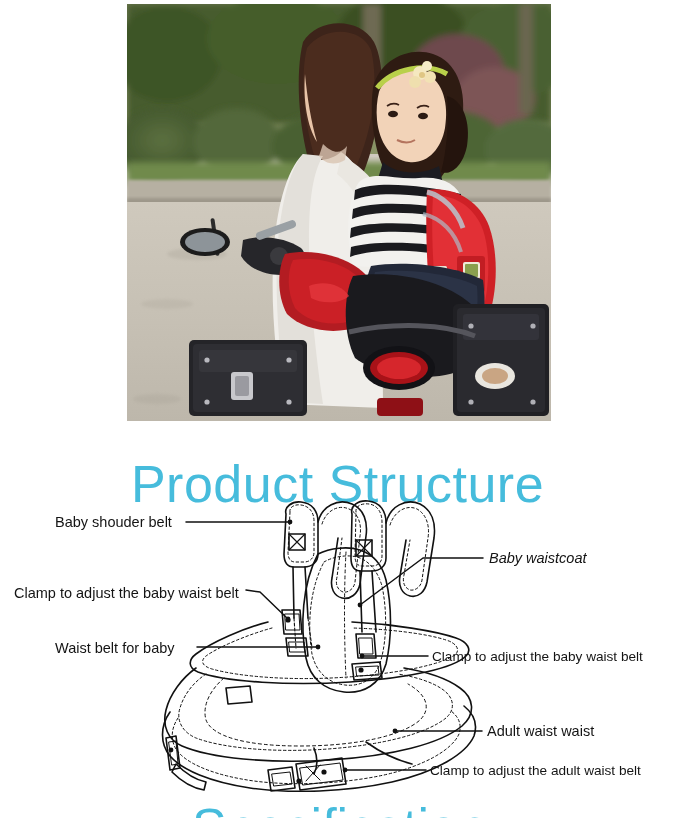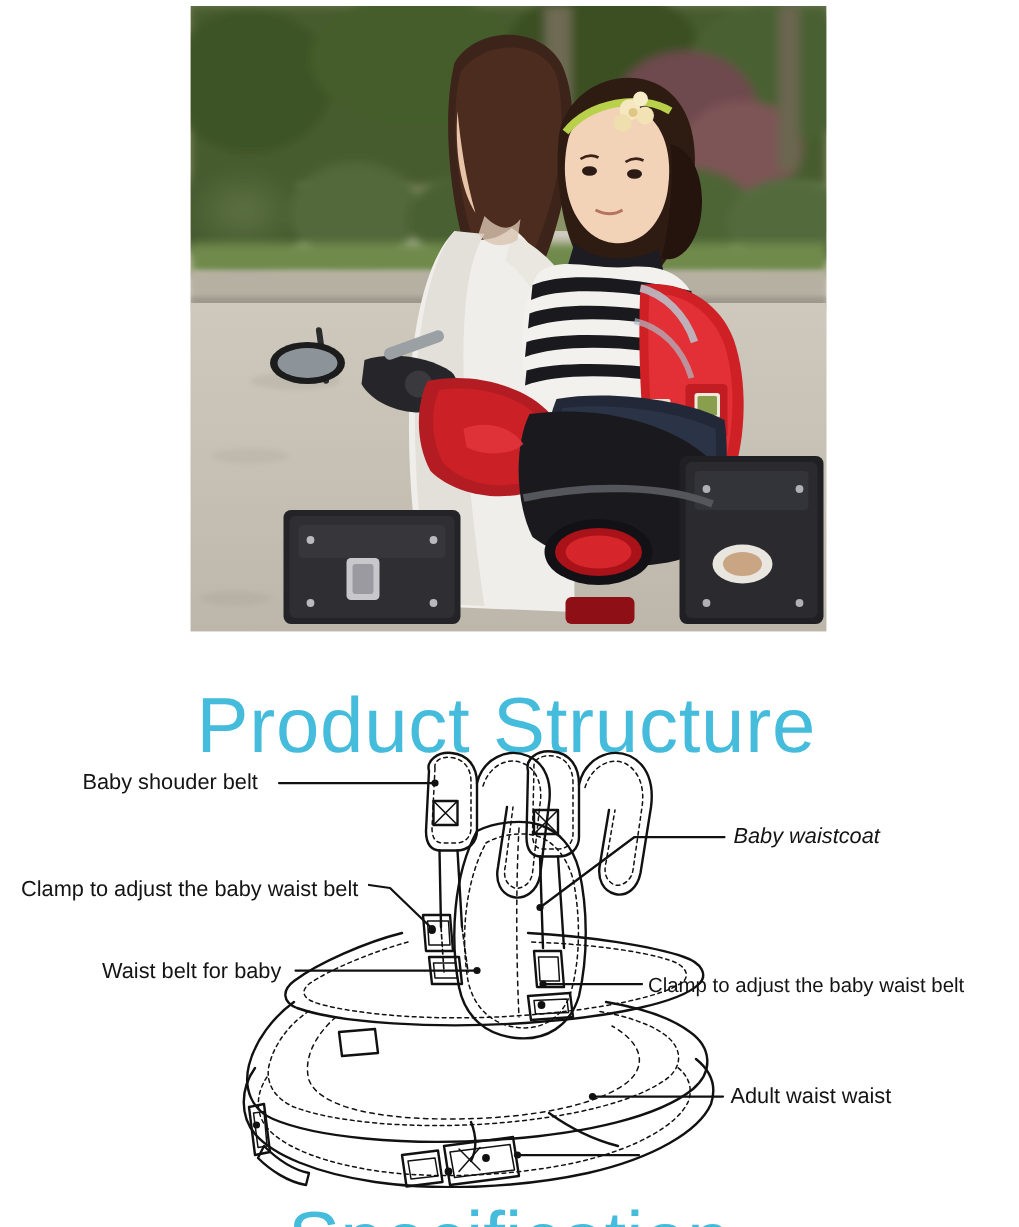--- a/index.html
+++ b/index.html
@@ -60,21 +60,21 @@
     line-height: 17px;
     color: #141414;
     font-weight: 500;
     white-space: nowrap;
   }
   .callout.sm { font-size: 13.6px; }
 
   
   .c-shoulder   { left: 55px;  top: 22px;  }
   .c-clamp-baby { left: 14px;  top: 93px;  }
-  .c-waist-baby { left: 55px;  top: 148px; margin-left: 13px; }
+  .c-waist-baby { left: 55px;  top: 148px; }
   .c-waistcoat  { left: 489px; top: 58px; font-style: italic;  }
   .c-clamp-baby2{ left: 432px; top: 156px; }
   .c-adult      { left: 487px; top: 231px; }
   .c-clamp-adult{ left: 430px; top: 270px; }
 
   
   .next-title {
     position: absolute;
     left: 0;
     top: 798px;
@@ -367,15 +367,16 @@
       <circle cx="345" cy="278" r="2.4" fill="#111" stroke="none"></circle>
     </g>
   </svg>
 
   <div class="callout c-shoulder">Baby shouder belt</div>
   <div class="callout c-clamp-baby">Clamp to adjust the baby waist belt</div>
   <div class="callout c-waist-baby">Waist belt for baby</div>
   <div class="callout c-waistcoat">Baby waistcoat</div>
   <div class="callout sm c-clamp-baby2">Clamp to adjust the baby waist belt</div>
   <div class="callout c-adult">Adult waist waist</div>
+  <div class="callout sm c-clamp-adult">Clamp to adjust the adult waist belt</div>
 </div>
 
 <div class="next-title">Specification</div>
 
 </body></html>

